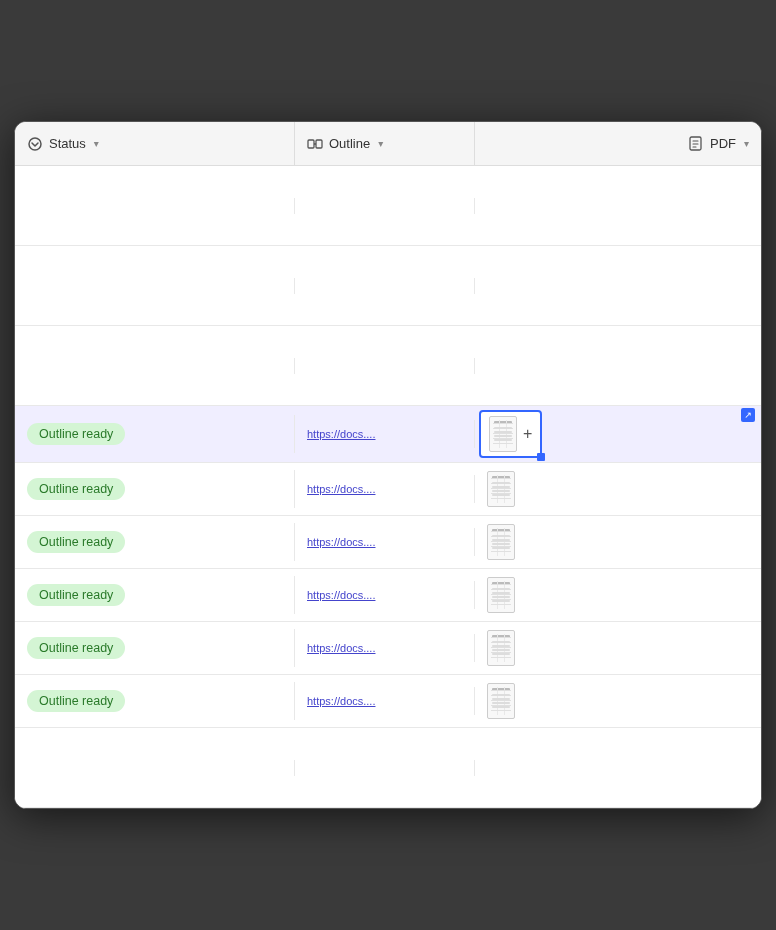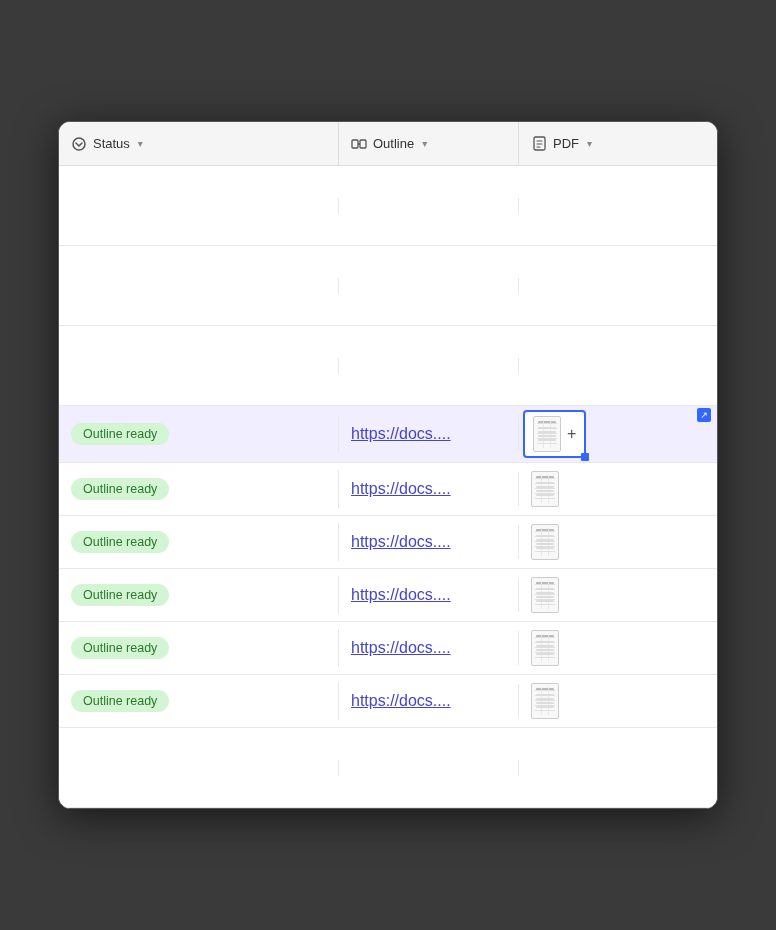--- a/index.html
+++ b/index.html
@@ -7,21 +7,21 @@
     body {
       background: #3a3a3a;
       display: flex;
       align-items: center;
       justify-content: center;
       min-height: 100vh;
       font-family: -apple-system, BlinkMacSystemFont, 'Segoe UI', sans-serif;
     }
 
     .window {
-      width: 660px;
+      width: 748px;
       background: #ffffff;
       border-radius: 12px;
       box-shadow: 0 8px 40px rgba(0,0,0,0.6);
       overflow: hidden;
       border: 1.5px solid #555;
     }
 
     .header-row {
       display: flex;
       align-items: center;
@@ -48,20 +48,21 @@
       width: 280px;
     }
     .header-cell:nth-child(2) {
       width: 180px;
       text-align: center;
     }
     .header-cell:nth-child(3) {
       width: 120px;
       border-right: none;
       flex: 1;
+      justify-content: flex-end;
     }
 
     .header-icon {
       width: 16px;
       height: 16px;
       display: inline-flex;
       align-items: center;
       justify-content: center;
     }
 
@@ -119,21 +120,21 @@
       border-radius: 20px;
       padding: 4px 12px;
       font-size: 12.5px;
       font-weight: 500;
       white-space: nowrap;
     }
 
     .link-text {
       color: #4444cc;
       text-decoration: underline;
-      font-size: 16px;
+      font-size: 11px;
       cursor: pointer;
     }
 
     
     .pdf-thumb {
       width: 28px;
       height: 36px;
       background: #f8f8f8;
       border: 1px solid #ccc;
       border-radius: 2px;

